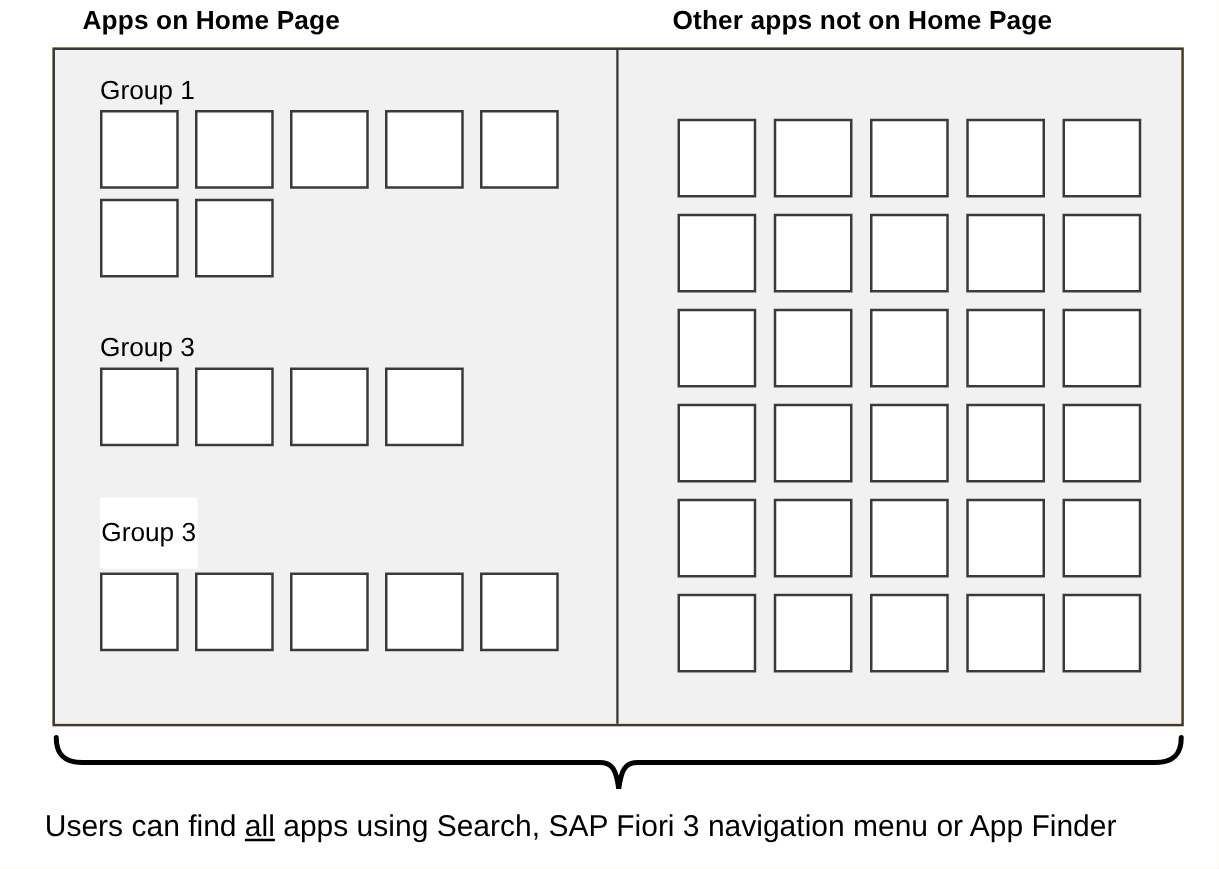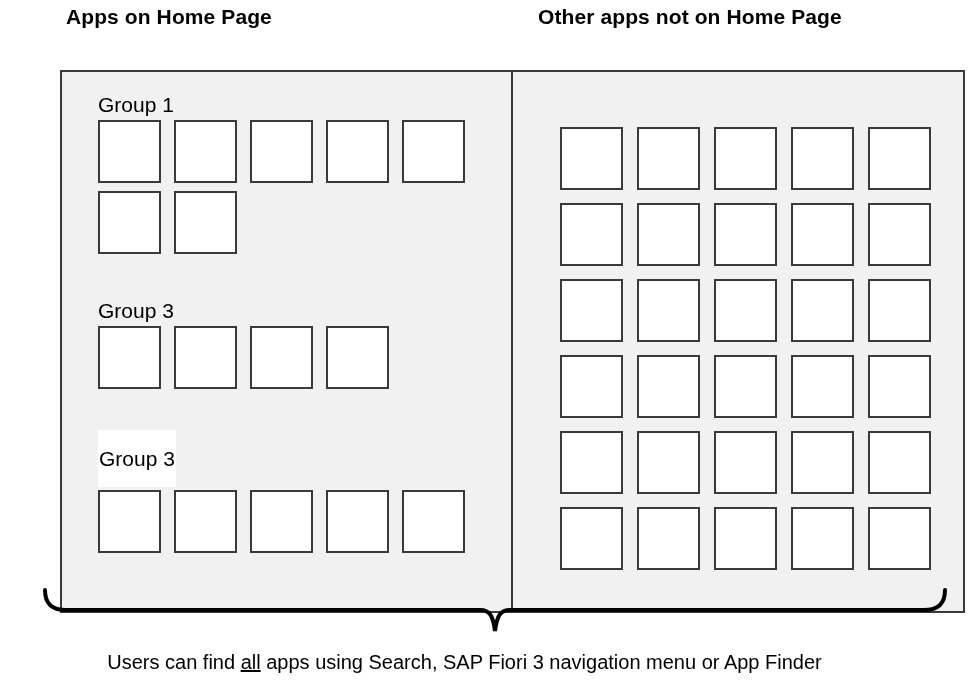--- a/index.html
+++ b/index.html
@@ -25,29 +25,28 @@
     letter-spacing: 0.1px;
     white-space: nowrap;
     color: #000;
   }
   #heading-left  { left: 52px;  top: 4px; margin-left: 14px; }
   #heading-right { left: 538px; top: 4px; }
 
   
   #apps-container {
     position: absolute;
-    left: 60px;
+    left: 42px;
     top: 38px;
     width: 905px;
     height: 543px;
     box-sizing: border-box;
     border: 2px solid #3a3a3a;
     background: #eab308;
     display: flex;
-    margin-top: 32px;
   }
 
   
   .panel {
     position: relative;
     box-sizing: border-box;
     height: 100%;
     background: #f1f1f1;
   }
   #panel-home {
@@ -118,21 +117,21 @@
   }
   #brace svg { display: block; }
 
   
   #caption {
     position: absolute;
     left: 0;
     top: 648px;
     width: 929px;
     text-align: center;
-    font-size: 20px;
+    font-size: 24px;
     line-height: 28px;
     white-space: nowrap;
     color: #000;
   }
   #caption .underline { text-decoration: underline; }
 </style>
 </head>
 <body>
 
 <div class="heading" id="heading-left">Apps on Home Page</div>

